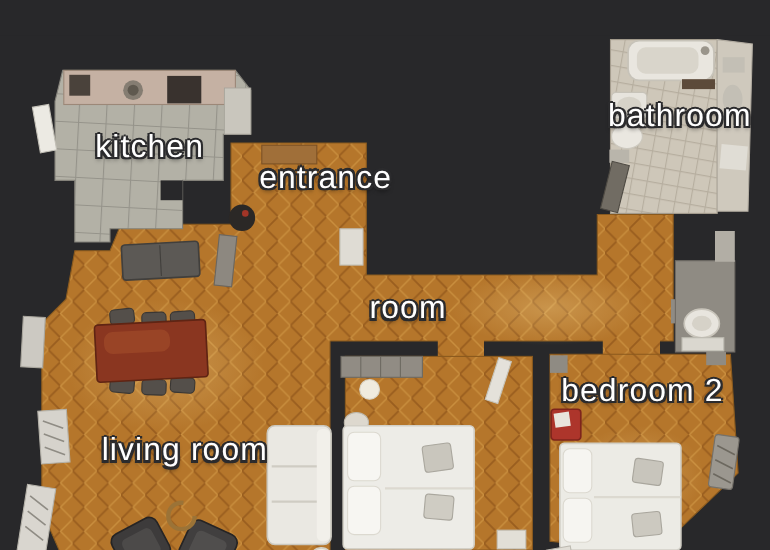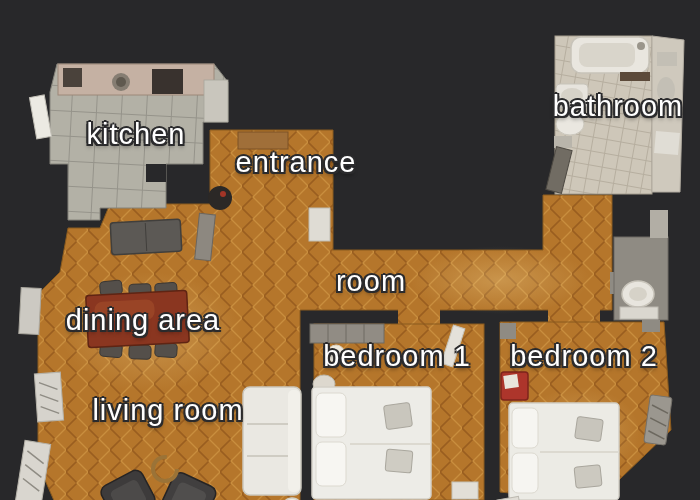--- a/index.html
+++ b/index.html
@@ -174,17 +174,15 @@
     <ellipse cx="638" cy="262" rx="16" ry="13" fill="#e8e5de" stroke="#c9c5bb" stroke-width="1.5"></ellipse>
     <ellipse cx="638" cy="262" rx="9" ry="7" fill="#d6d2c8"></ellipse>
     <rect x="620" y="275" width="38" height="12" fill="#dad7cf" stroke="#bdbab1"></rect>
   </g>
 </svg>
 
 <div class="room-label" style="left:136px;top:102px">kitchen</div>
 <div class="room-label" style="left:296px;top:130px">entrance</div>
 <div class="room-label" style="left:618px;top:74px">bathroom</div>
 <div class="room-label" style="left:371px;top:249px">room</div>
-<div class="room-label" style="left:143px;top:288px">dining area</div>
 <div class="room-label" style="left:168px;top:378px">living room</div>
-<div class="room-label" style="left:397px;top:324px">bedroom 1</div>
 <div class="room-label" style="left:584px;top:324px">bedroom 2</div>
 </div>
 
 </body></html>

